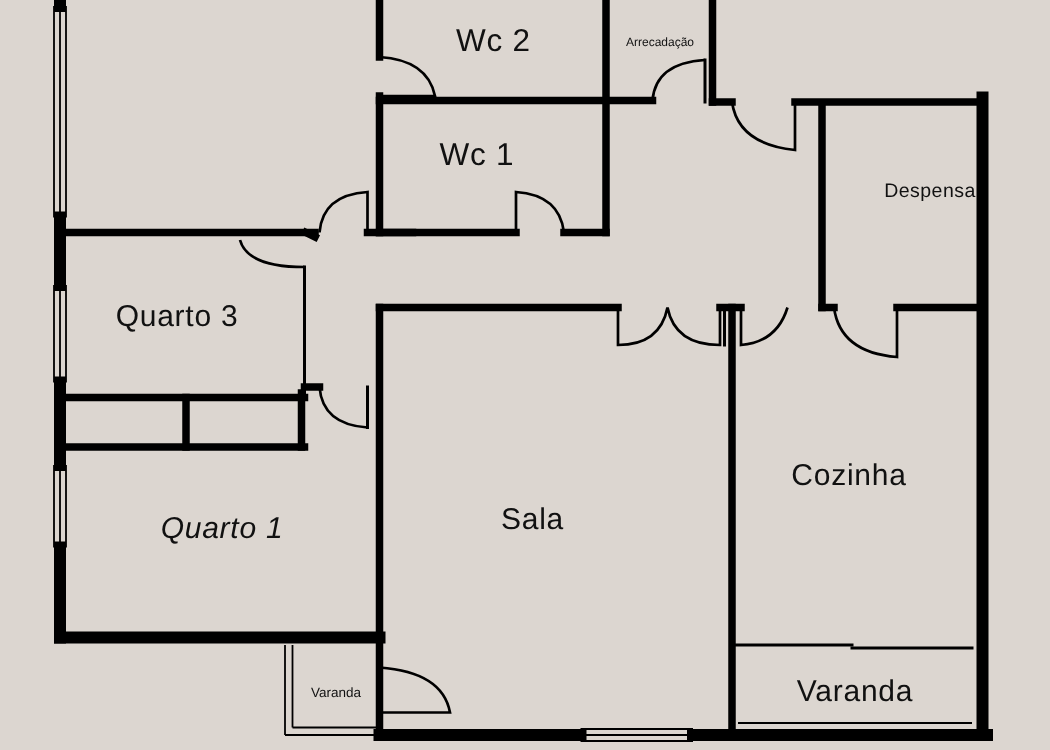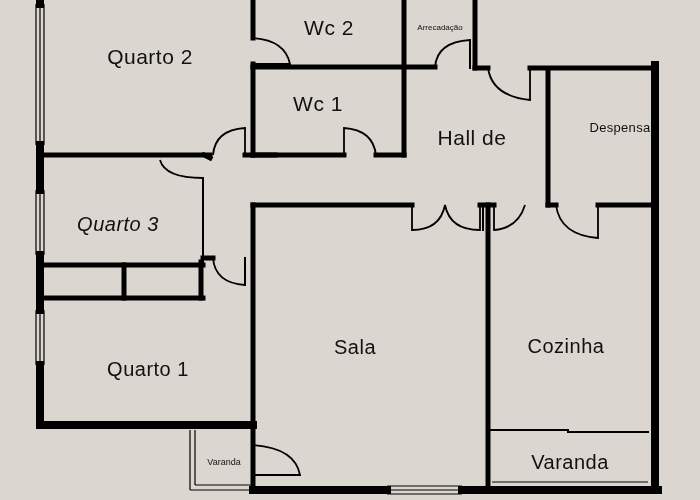--- a/index.html
+++ b/index.html
@@ -145,27 +145,25 @@
 
     <path class="arc" d="M494 205 L494 230 Q518 228 525 205"></path>
 
     <path class="arc" d="M556 205 Q560 235 598 238 L598 205"></path>
 
     <path class="arc" d="M253 445 Q295 448 300 475 L253 475"></path>
   </g>
 </svg>
 
 <div class="label lg" style="left:150px; top:57px;">
-  <div>Quarto 2</div>
 </div>
 <div class="label lg" style="left:329px; top:28px;">Wc 2</div>
 <div class="label xs" style="left:440px; top:28px;">Arrecadação</div>
 <div class="label lg" style="left:318px; top:104px;">Wc 1</div>
 <div class="label lg" style="left:472px; top:138px;">
-  <div>Hall de</div>
 </div>
 <div class="label sm" style="left:596px; top:128px;padding-left:48px;">Despensa</div>
-<div class="label md" style="left:118px; top:224px;font-style:italic;">Quarto 3</div>
-<div class="label md" style="left:148px; top:369px;">Quarto 1</div>
+<div class="label md" style="left:118px; top:212px;">Quarto 3</div>
+<div class="label md" style="left:148px; top:353px;font-style:italic;">Quarto 1</div>
 <div class="label md" style="left:355px; top:347px;">Sala</div>
-<div class="label md" style="left:566px; top:346px;">Cozinha</div>
+<div class="label md" style="left:566px; top:318px;">Cozinha</div>
 <div class="label xs" style="left:224px; top:462px; font-size:9px;">Varanda</div>
 <div class="label md" style="left:570px; top:462px;">Varanda</div>
 
 </body></html>

